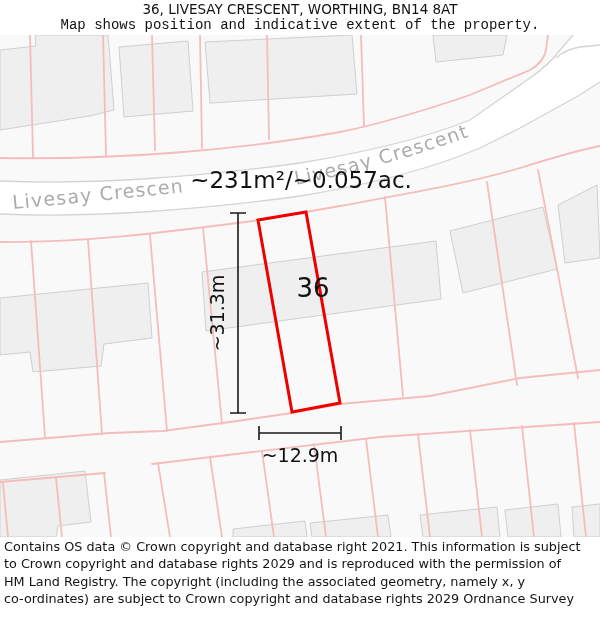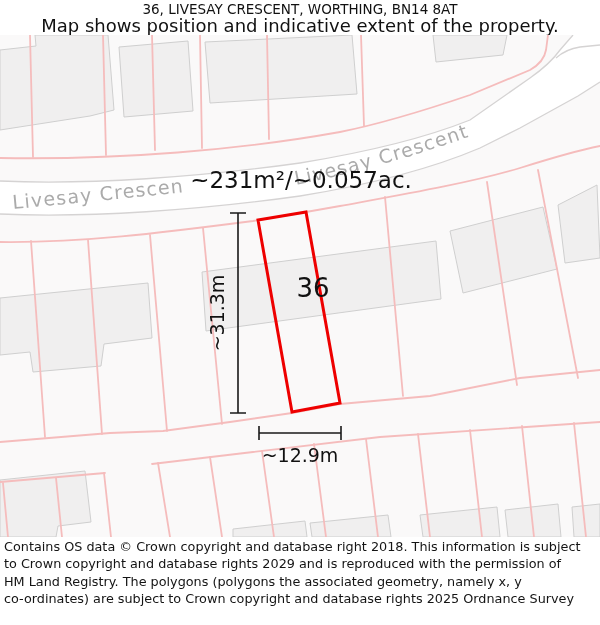--- a/index.html
+++ b/index.html
@@ -6,21 +6,21 @@
   body{
     width:600px;height:625px;background:#ffffff;overflow:hidden;
     font-family:"DejaVu Sans","Liberation Sans",sans-serif;color:#111;
     position:relative;
   }
   .header{
     position:absolute;top:0;left:0;width:600px;height:35px;text-align:center;
     background:#ffffff;
   }
   .header .title{font-size:13.5px;line-height:15px;padding-top:2px;white-space:nowrap;}
-  .header .subtitle{font-size:18px;line-height:17px;white-space:nowrap;}
+  .header .subtitle{font-size:14px;line-height:17px;white-space:nowrap;font-family:Liberation Mono, monospace;}
   .map-wrap{position:absolute;top:35px;left:0;width:600px;height:502px;}
   svg{display:block;}
   .footer{
     position:absolute;top:538px;left:0;width:600px;height:87px;background:#ffffff;
     font-size:12.8px;line-height:17.4px;padding-left:4px;box-sizing:border-box;
     white-space:nowrap;overflow:hidden;color:#141414;
   }
   
   .bg{fill:#faf9f9;}
   .street-fill{fill:#ffffff;stroke:none;}
@@ -136,17 +136,17 @@
   </g>
 
   <g>
     <path class="dim" d="M 259,433 L 341,433 M 259,426 L 259,440 M 341,426 L 341,440"></path>
     <text class="dim-label" x="300" y="462" text-anchor="middle">~12.9m</text>
   </g>
 </svg>
 </div>
 
 <div class="footer">
-  <div>Contains OS data © Crown copyright and database right 2018. This information is subject</div>
+  <div>Contains OS data © Crown copyright and database right 2021. This information is subject</div>
   <div>to Crown copyright and database rights 2029 and is reproduced with the permission of</div>
-  <div>HM Land Registry. The polygons (polygons the associated geometry, namely x, y</div>
-  <div>co-ordinates) are subject to Crown copyright and database rights 2025 Ordnance Survey</div>
+  <div>HM Land Registry. The copyright (including the associated geometry, namely x, y</div>
+  <div>co-ordinates) are subject to Crown copyright and database rights 2029 Ordnance Survey</div>
 </div>
 
 </body></html>

